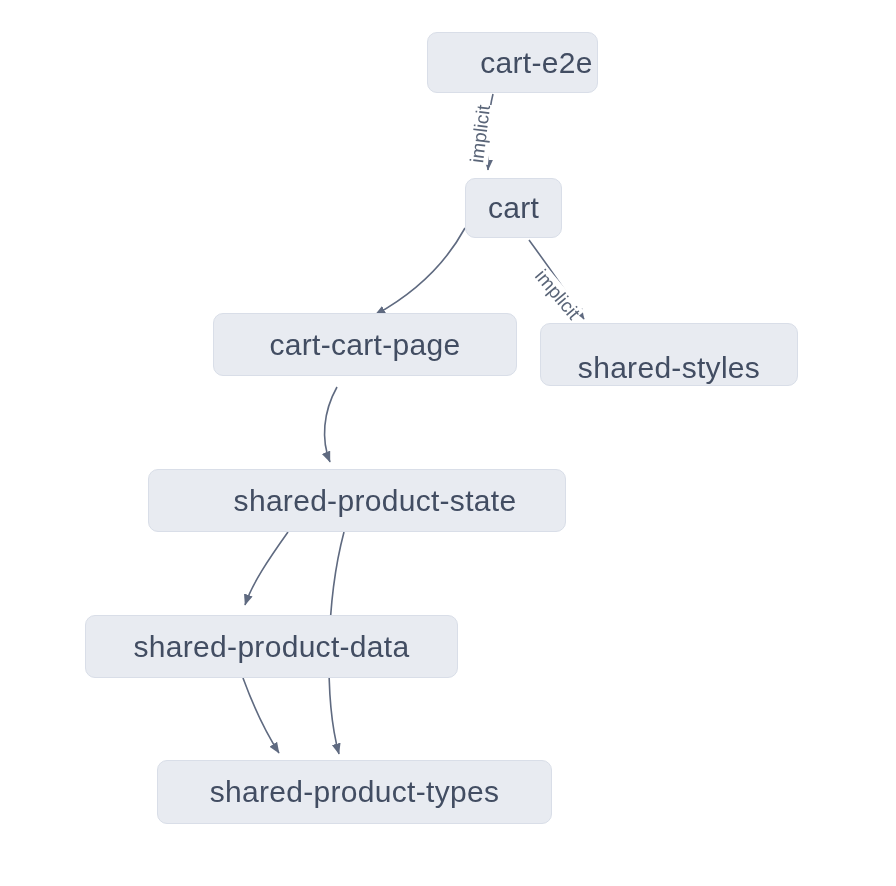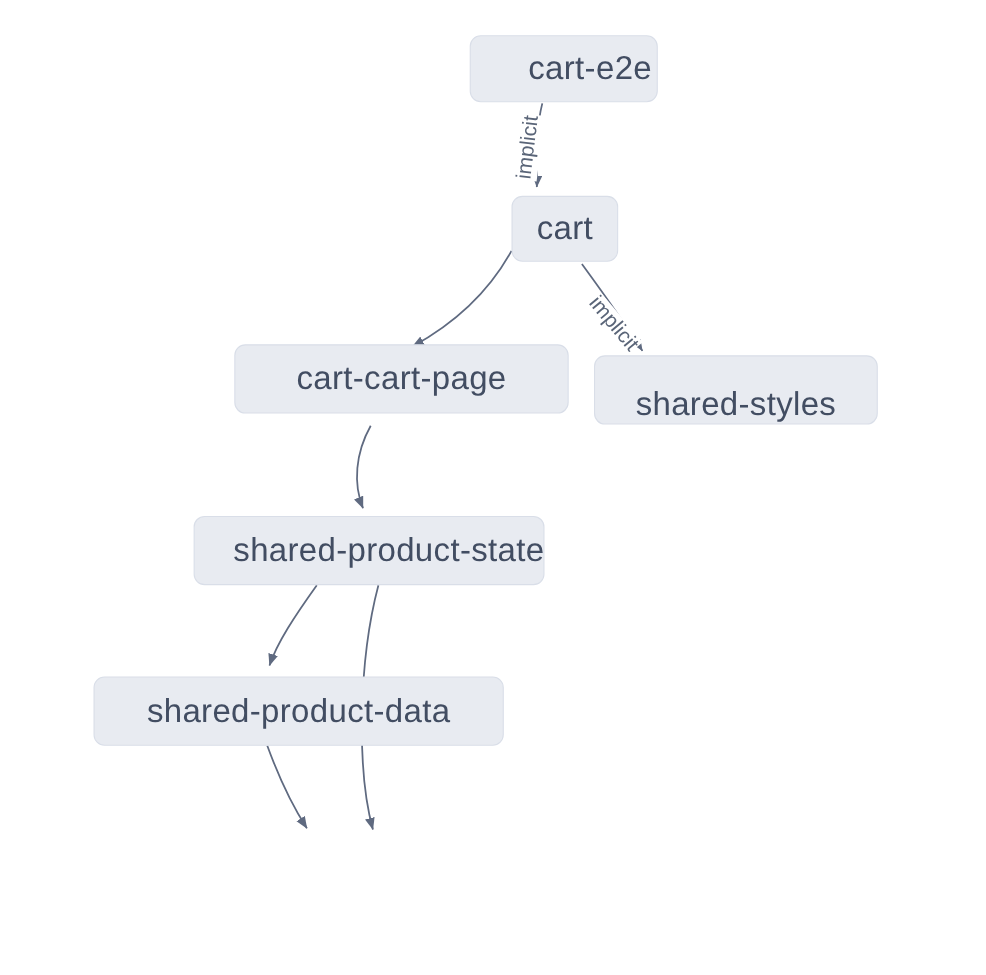--- a/index.html
+++ b/index.html
@@ -54,21 +54,21 @@
     white-space: nowrap;
     cursor: pointer;
   }
   .node span { pointer-events: none; }
 
   
   .n-cart-e2e              { left: 427px; top:  32px; width: 171px; height: 61px; padding-left: 48px; }
   .n-cart                  { left: 465px; top: 178px; width:  97px; height: 60px; align-items: center; }
   .n-cart-cart-page        { left: 213px; top: 313px; width: 304px; height: 63px; text-align: center; }
   .n-shared-styles         { left: 540px; top: 323px; width: 258px; height: 63px; align-items: flex-end; }
-  .n-shared-product-state  { left: 176px; top: 469px; width: 319px; height: 63px; padding-left: 36px; }
+  .n-shared-product-state  { left: 148px; top: 469px; width: 418px; height: 63px; padding-left: 36px; }
   .n-shared-product-data   { left:  45px; top: 615px; width: 373px; height: 63px; margin-left: 40px; }
   .n-shared-product-types  { left: 157px; top: 760px; width: 395px; height: 64px; }
 
   
   .el-0 { left: 481px; top: 134px; transform: translate(-50%, -50%) rotate(-83deg); }
   .el-2 { left: 557px; top: 295px; transform: translate(-50%, -50%) rotate(50deg); }
 </style>
 </head>
 <body>
 
@@ -109,14 +109,17 @@
   </div>
 
   <div class="node n-shared-product-state">
     <span>shared-product-state</span>
   </div>
 
   <div class="node n-shared-product-data">
     <span>shared-product-data</span>
   </div>
 
+  <div class="node n-shared-product-types">
+    <span>shared-product-types</span>
+  </div>
 
 </div>
 
 </body></html>

